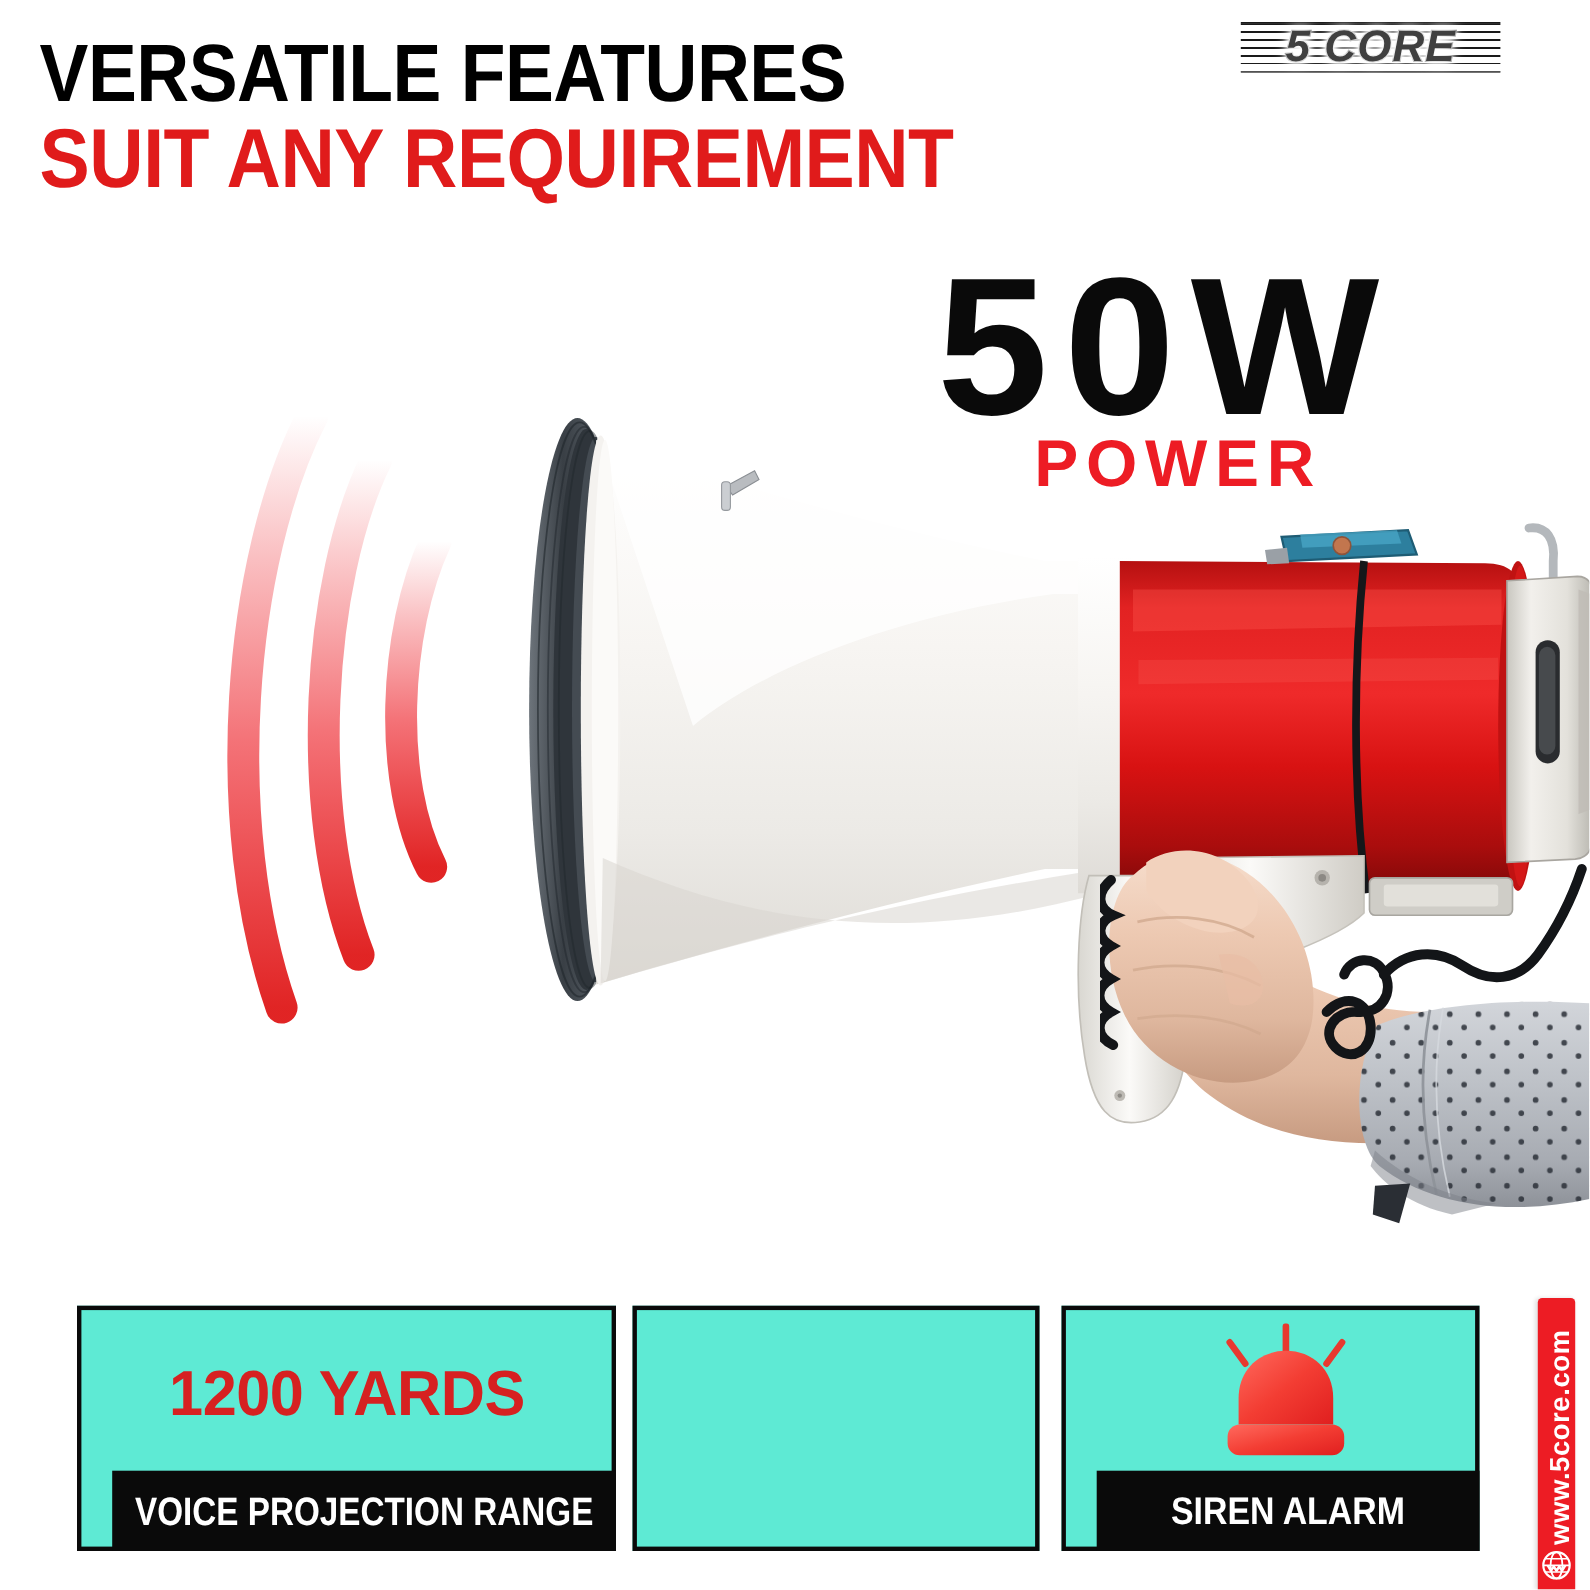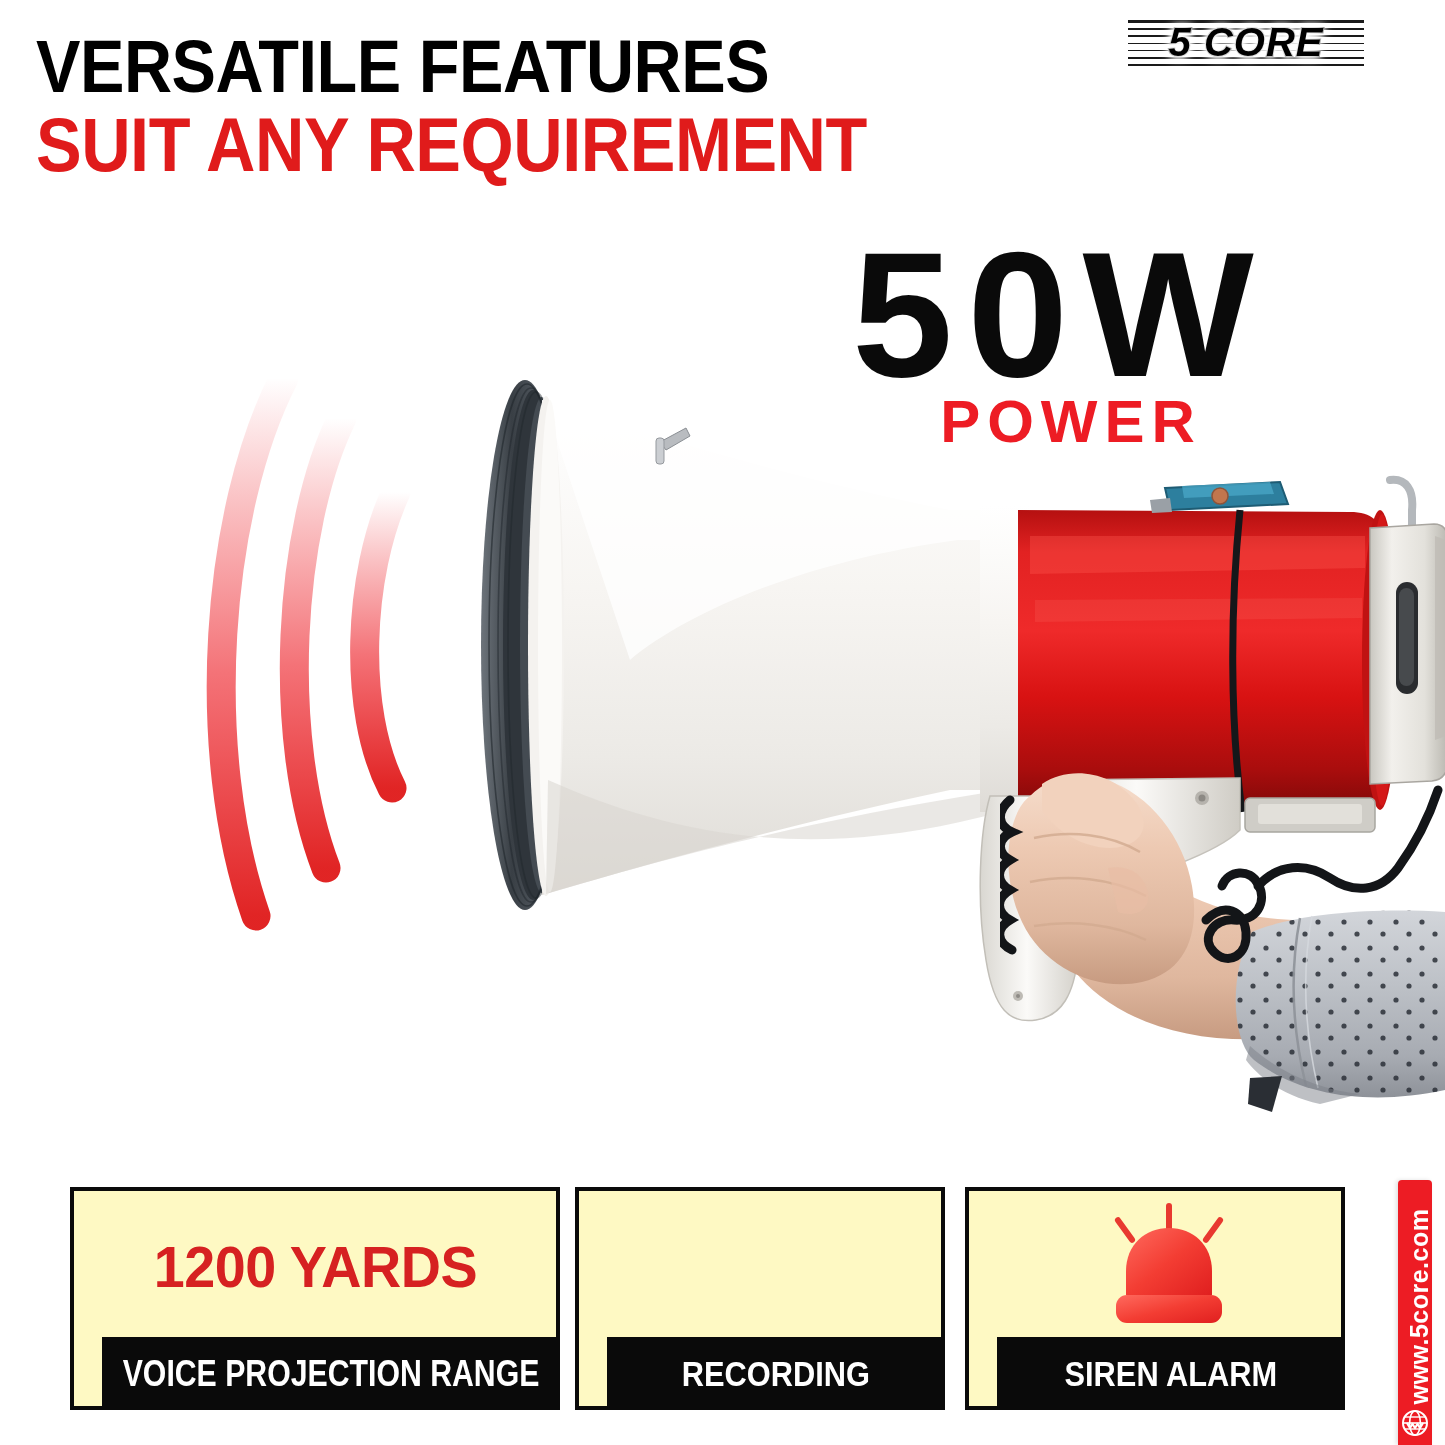--- a/index.html
+++ b/index.html
@@ -33,21 +33,21 @@
       #1a1a1a 0px, #1a1a1a 1.6px,
       #ffffff 1.6px, #ffffff 7.2px);
     border-top:1.5px solid #1a1a1a;
     border-bottom:1.5px solid #1a1a1a;
   }
   .logo-text{
     position:absolute;left:0;top:0;width:236px;height:56px;
     display:flex;align-items:center;justify-content:center;
     font-size:40px;font-weight:700;font-style:italic;
     letter-spacing:1px;
-    color:#000000;
+    color:#404040;
     -webkit-text-stroke:2px #1a1a1a;
     paint-order:stroke fill;
     text-shadow:
       0 0 6px #ffffff, 0 0 6px #ffffff, 0 0 9px #ffffff,
       0 0 12px #ffffff, 0 0 14px #ffffff;
   }
 
   
   #power{left:800px;top:236px;width:520px;text-align:center;}
   .power-num{
@@ -64,21 +64,21 @@
   
   #waves{left:180px;top:360px;width:300px;height:580px;}
 
   
   #megaphone{left:190px;top:360px;width:1255px;height:830px;}
 
   
   #arm{left:1000px;top:760px;width:445px;height:420px;}
 
   
-  .fbox{top:1187px;height:223px;background:#fef9c3;border:4px solid #0a0a0a;box-sizing:border-box;}
+  .fbox{top:1187px;height:223px;background:#5eead4;border:4px solid #0a0a0a;box-sizing:border-box;}
   #fbox-1{left:70px;width:490px;}
   #fbox-2{left:575px;width:370px;}
   #fbox-3{left:965px;width:380px;padding-left:28px;}
   .fbox-top{
     height:150px;display:flex;align-items:center;justify-content:center;
     box-sizing:border-box;
   }
   .fbox-value{
     color:#D62121;font-weight:700;font-size:58px;
     letter-spacing:-0.5px;transform:scaleX(0.96);white-space:nowrap;
@@ -346,23 +346,20 @@
 <div class="abs fbox" id="fbox-1">
   <div class="fbox-top">
     <span class="fbox-value">1200 YARDS</span>
   </div>
   <div class="fbox-bar">
     <span class="fbox-label">VOICE PROJECTION RANGE</span>
   </div>
 </div>
 
 <div class="abs fbox" id="fbox-2">
-  <div class="fbox-bar">
-    <span class="fbox-label">RECORDING</span>
-  </div>
 </div>
 
 <div class="abs fbox" id="fbox-3">
   <div class="fbox-top">
     <svg width="142" height="122" viewBox="0 0 142 122">
       <defs>
         <linearGradient id="sirenG" x1="0" y1="0" x2="1" y2="1">
           <stop offset="0%" stop-color="#ff6a5e"></stop>
           <stop offset="50%" stop-color="#f33d33"></stop>
           <stop offset="100%" stop-color="#e01f1f"></stop>

